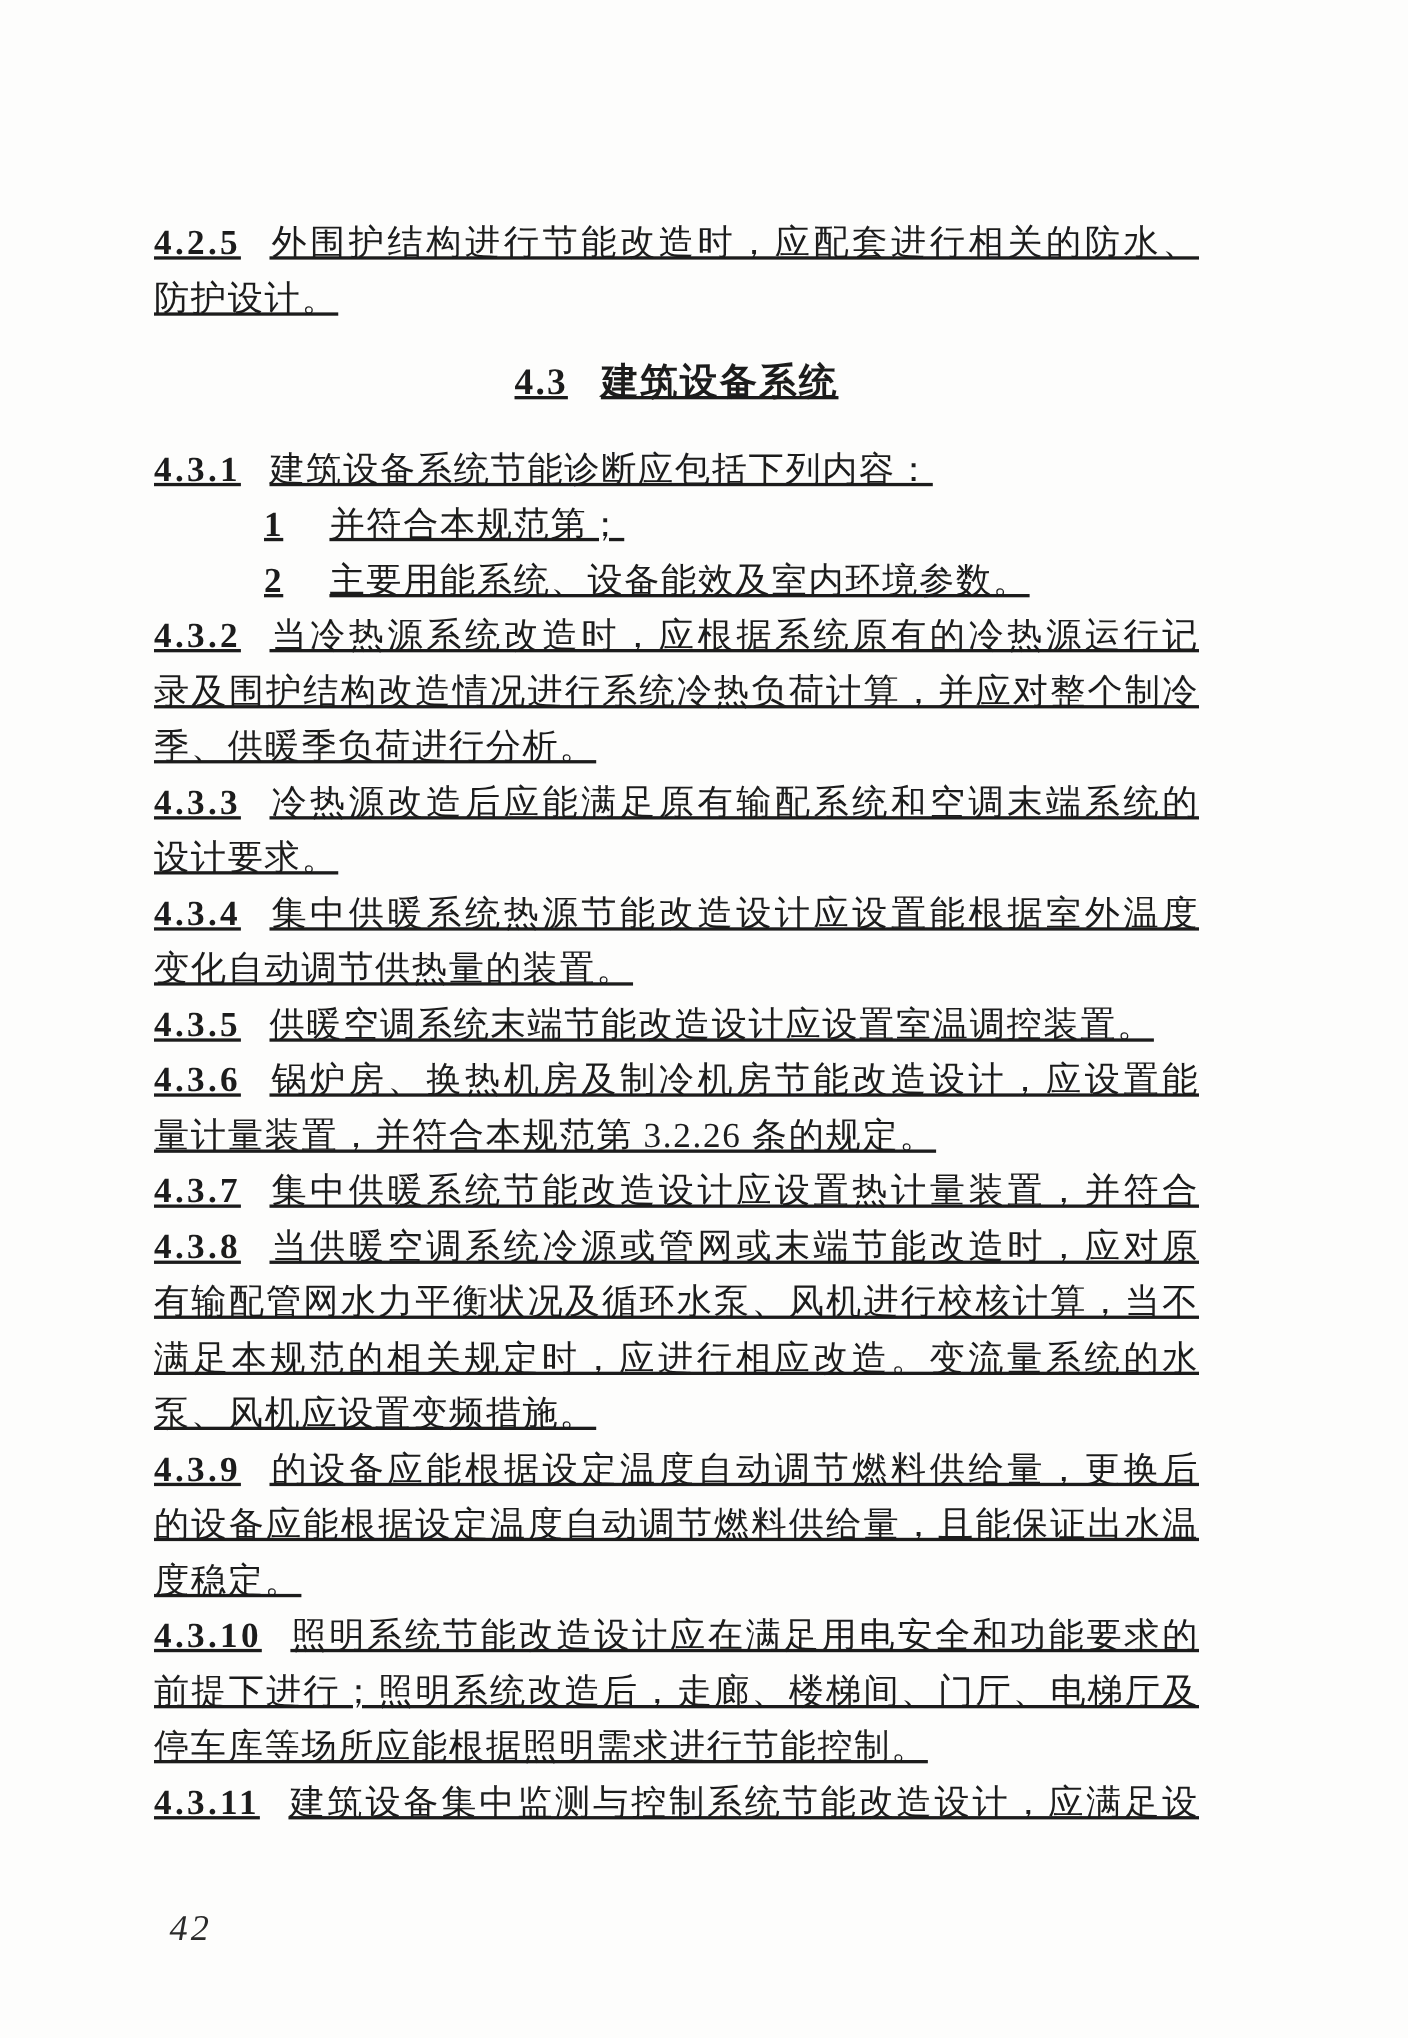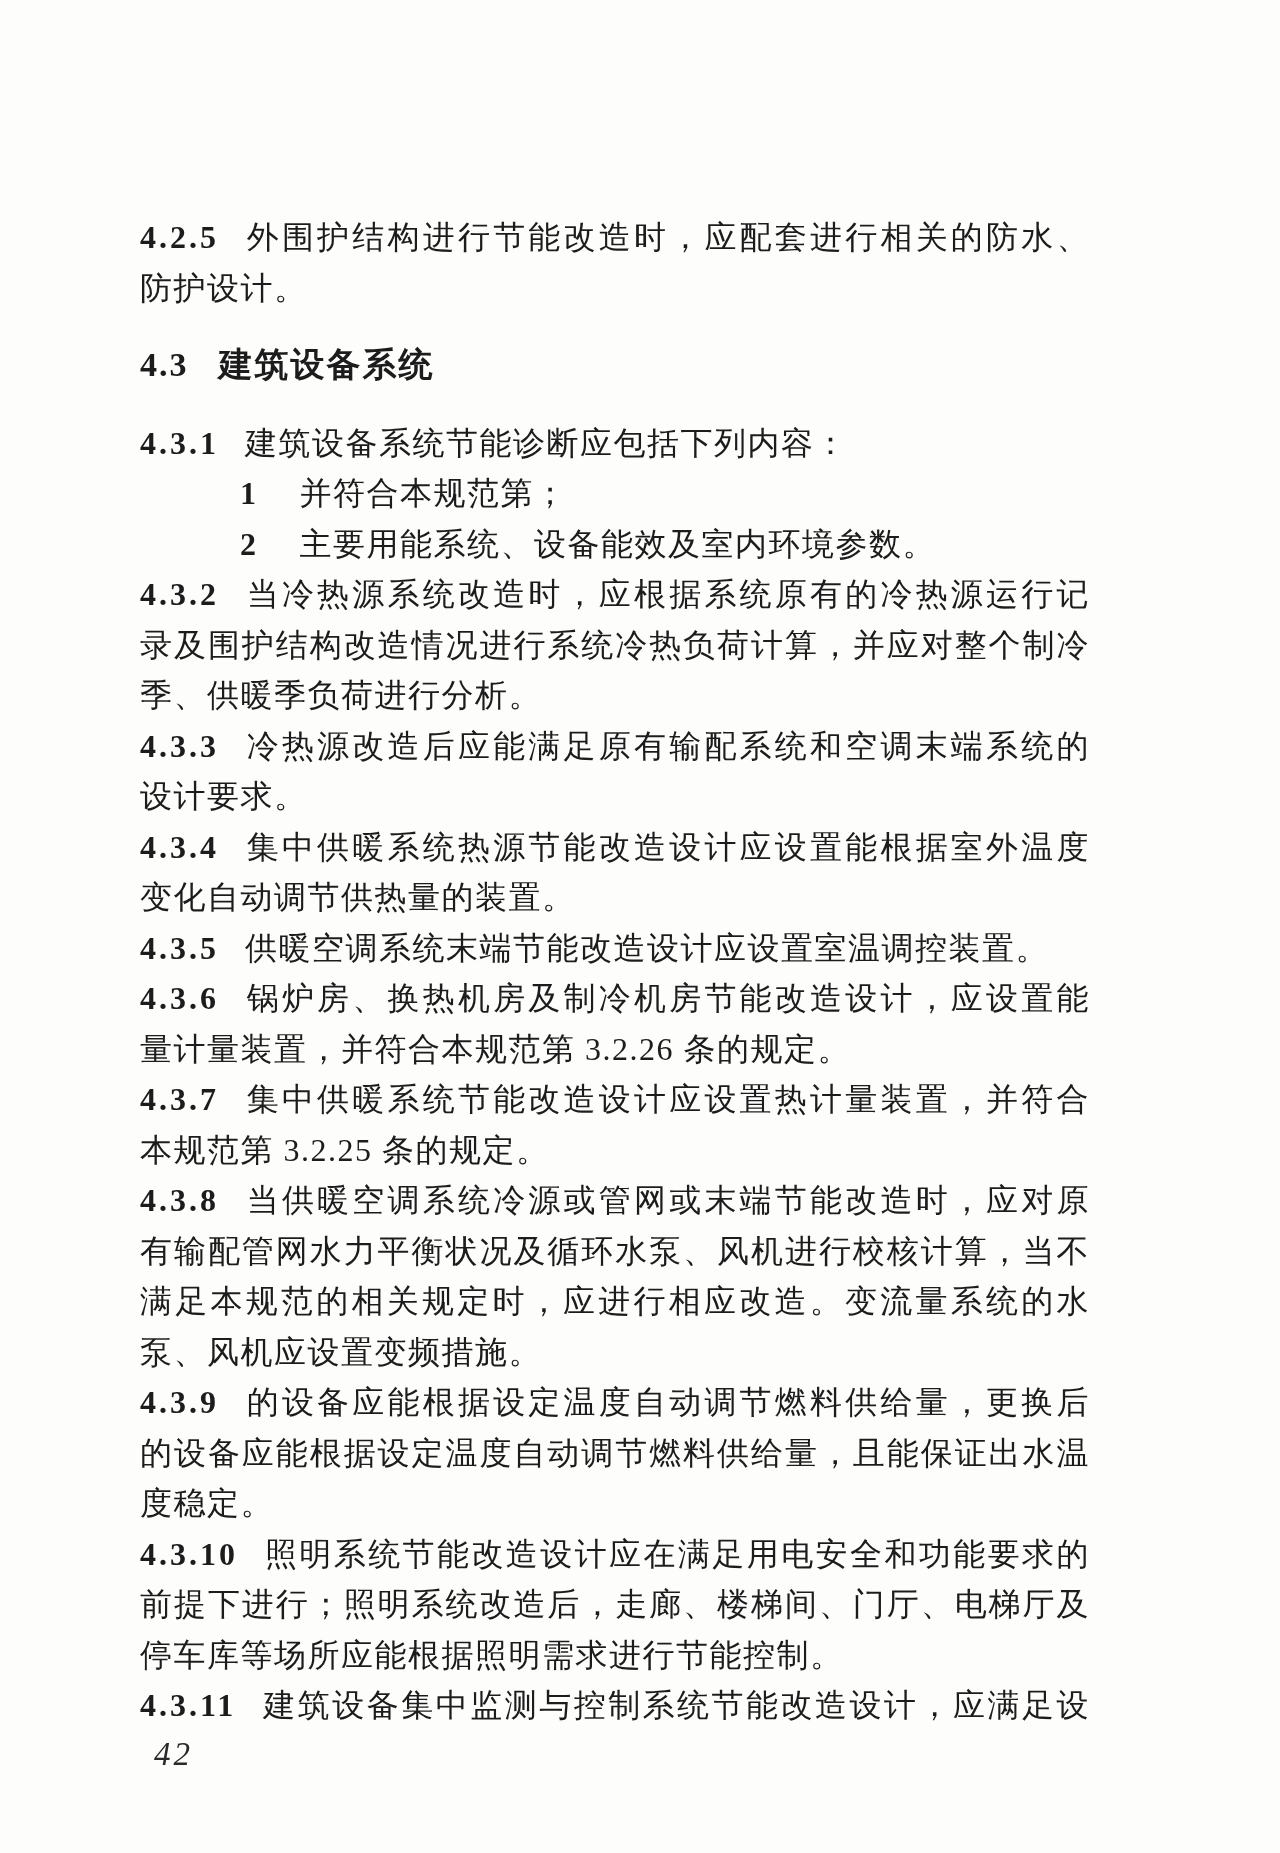--- a/index.html
+++ b/index.html
@@ -9,45 +9,46 @@
     height:1853px;
     margin:0 auto;
     background:#fdfdfc;
     font-family:"Liberation Serif","DejaVu Serif",serif;
     color:#1c1c1c;
     overflow:hidden;
   }
   .content {
     position:absolute;
     left:140px;
-    top:212px;
+    top:195px;
     width:950px;
     font-size:32px;
     letter-spacing:1.5px;
+    text-decoration:underline;
   }
   .line {
     height:50.5px;
     line-height:50.5px;
     white-space:normal;
   }
   .line.fill {
     text-align:justify;
     text-align-last:justify;
     text-justify:inter-character;
   }
   .cnum {
     font-weight:bold;
     letter-spacing:3px;
   }
   .cgap { display:inline-block; width:26px; }
   .item { padding-left:100px; }
   .igap { display:inline-block; width:42px; }
   .inum { font-weight:bold; }
   .heading {
-    text-align:left;
+    text-align:center;
     font-weight:bold;
     font-size:34px;
     height:50.5px;
     line-height:50.5px;
     margin:27px 0;
     letter-spacing:2px;
   }
   .h-gap { display:inline-block; width:30px; }
   .page-number {
     position:absolute;
@@ -74,21 +75,20 @@
       <div class="line fill"><span class="txt">录及围护结构改造情况进行系统冷热负荷计算，并应对整个制冷</span></div>
       <div class="line"><span class="txt">季、供暖季负荷进行分析。</span></div>
       <div class="line fill"><b class="cnum">4.3.3</b><span class="cgap"></span><span class="txt">冷热源改造后应能满足原有输配系统和空调末端系统的</span></div>
       <div class="line"><span class="txt">设计要求。</span></div>
       <div class="line fill"><b class="cnum">4.3.4</b><span class="cgap"></span><span class="txt">集中供暖系统热源节能改造设计应设置能根据室外温度</span></div>
       <div class="line"><span class="txt">变化自动调节供热量的装置。</span></div>
       <div class="line"><b class="cnum">4.3.5</b><span class="cgap"></span><span class="txt">供暖空调系统末端节能改造设计应设置室温调控装置。</span></div>
       <div class="line fill"><b class="cnum">4.3.6</b><span class="cgap"></span><span class="txt">锅炉房、换热机房及制冷机房节能改造设计，应设置能</span></div>
       <div class="line"><span class="txt">量计量装置，并符合本规范第 3.2.26 条的规定。</span></div>
       <div class="line fill"><b class="cnum">4.3.7</b><span class="cgap"></span><span class="txt">集中供暖系统节能改造设计应设置热计量装置，并符合</span></div>
-      <div class="line"><span class="txt">本规范第 3.2.25 条的规定。</span></div>
       <div class="line fill"><b class="cnum">4.3.8</b><span class="cgap"></span><span class="txt">当供暖空调系统冷源或管网或末端节能改造时，应对原</span></div>
       <div class="line fill"><span class="txt">有输配管网水力平衡状况及循环水泵、风机进行校核计算，当不</span></div>
       <div class="line fill"><span class="txt">满足本规范的相关规定时，应进行相应改造。变流量系统的水</span></div>
       <div class="line"><span class="txt">泵、风机应设置变频措施。</span></div>
       <div class="line fill"><b class="cnum">4.3.9</b><span class="cgap"></span><span class="txt">的设备应能根据设定温度自动调节燃料供给量，更换后</span></div>
       <div class="line fill"><span class="txt">的设备应能根据设定温度自动调节燃料供给量，且能保证出水温</span></div>
       <div class="line"><span class="txt">度稳定。</span></div>
       <div class="line fill"><b class="cnum">4.3.10</b><span class="cgap"></span><span class="txt">照明系统节能改造设计应在满足用电安全和功能要求的</span></div>
       <div class="line fill"><span class="txt">前提下进行；照明系统改造后，走廊、楼梯间、门厅、电梯厅及</span></div>
       <div class="line"><span class="txt">停车库等场所应能根据照明需求进行节能控制。</span></div>

